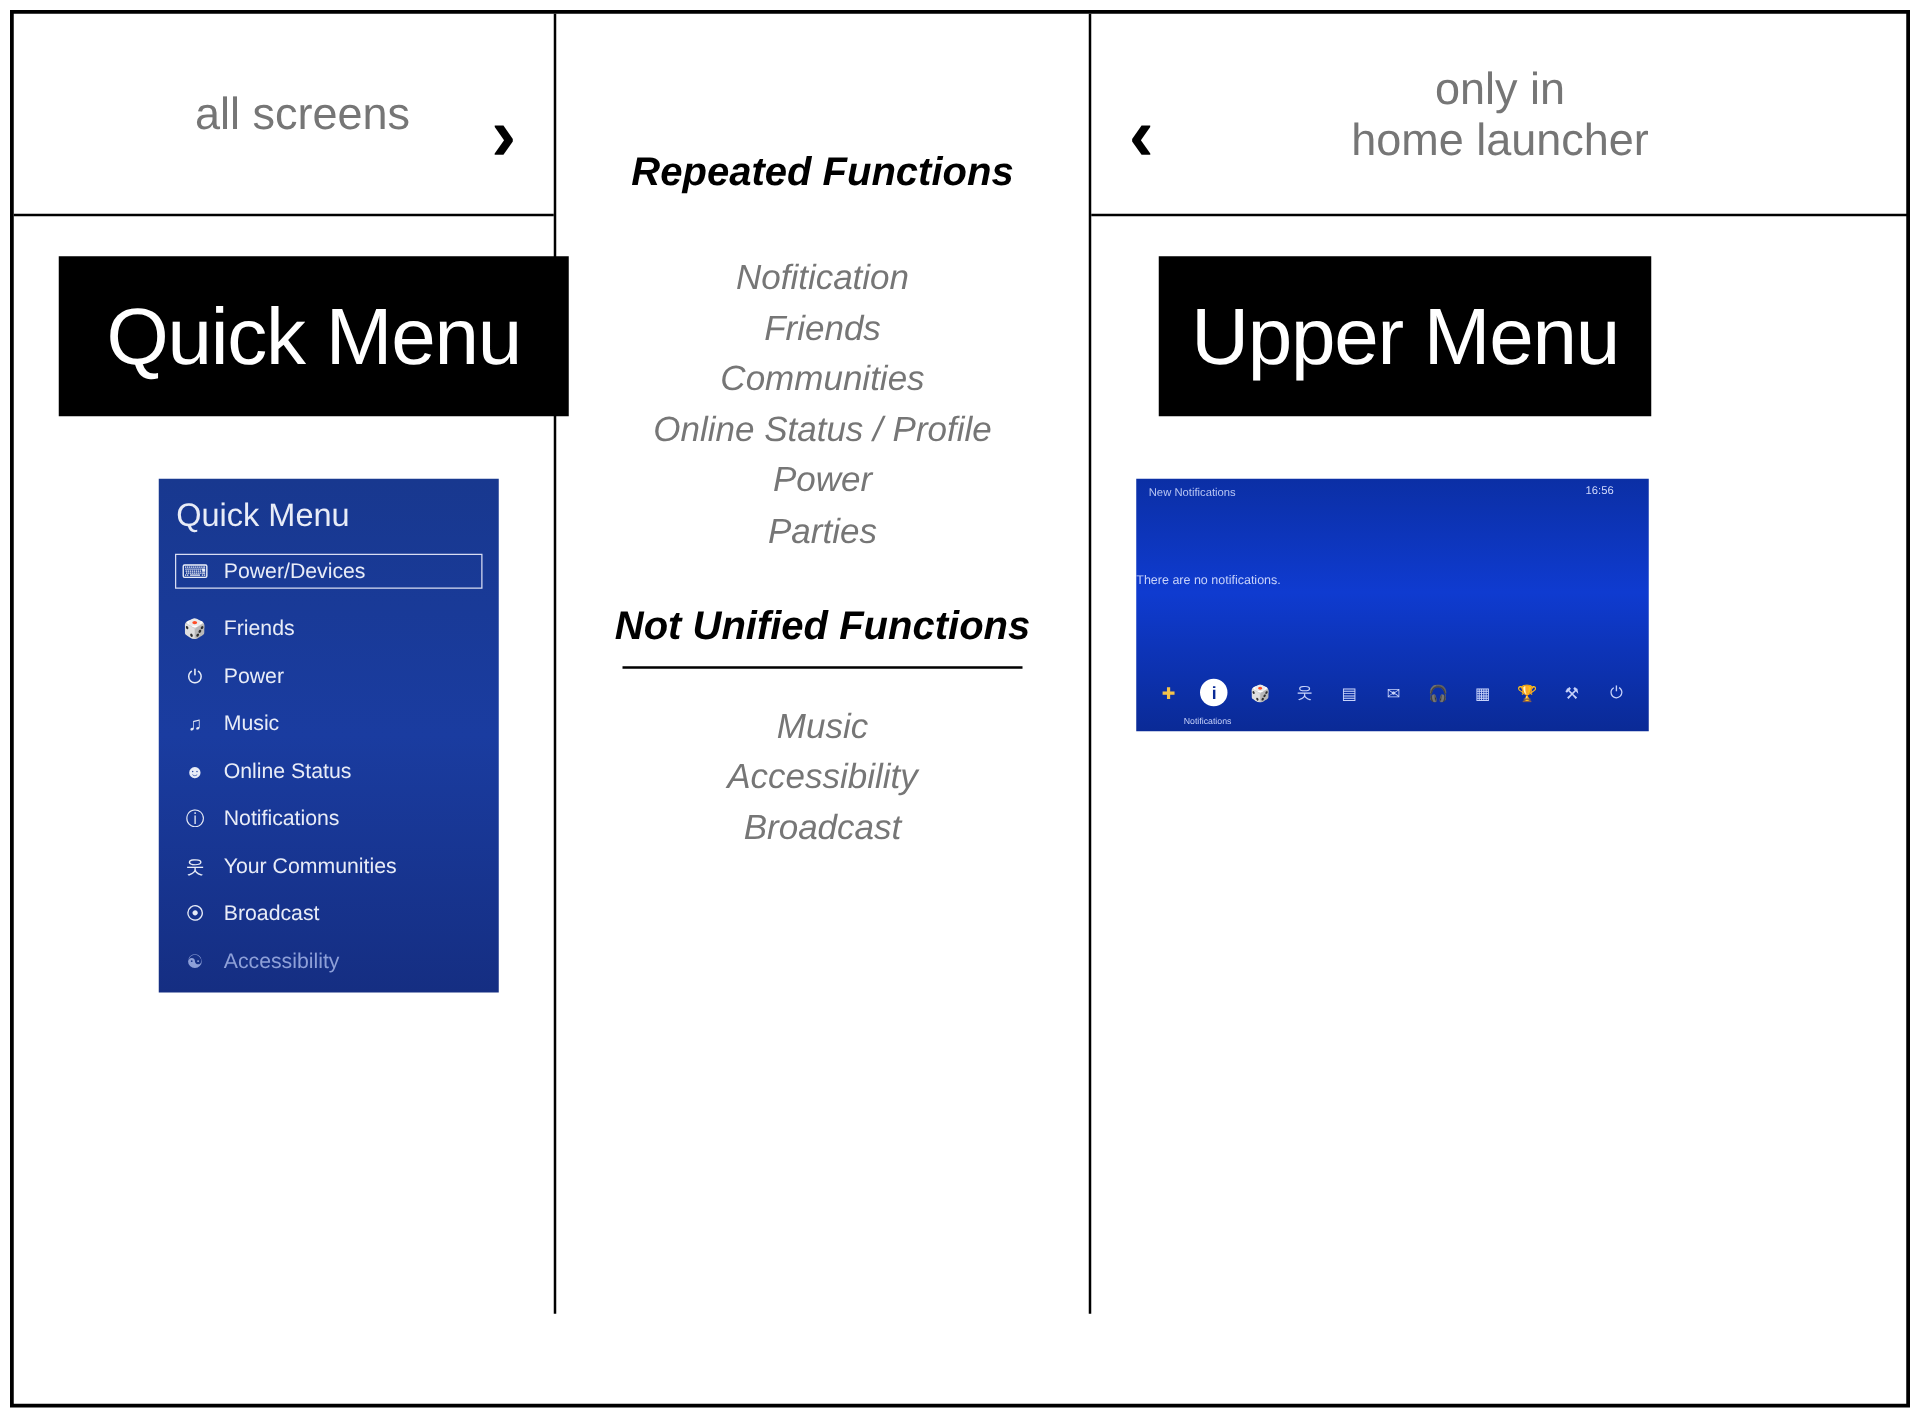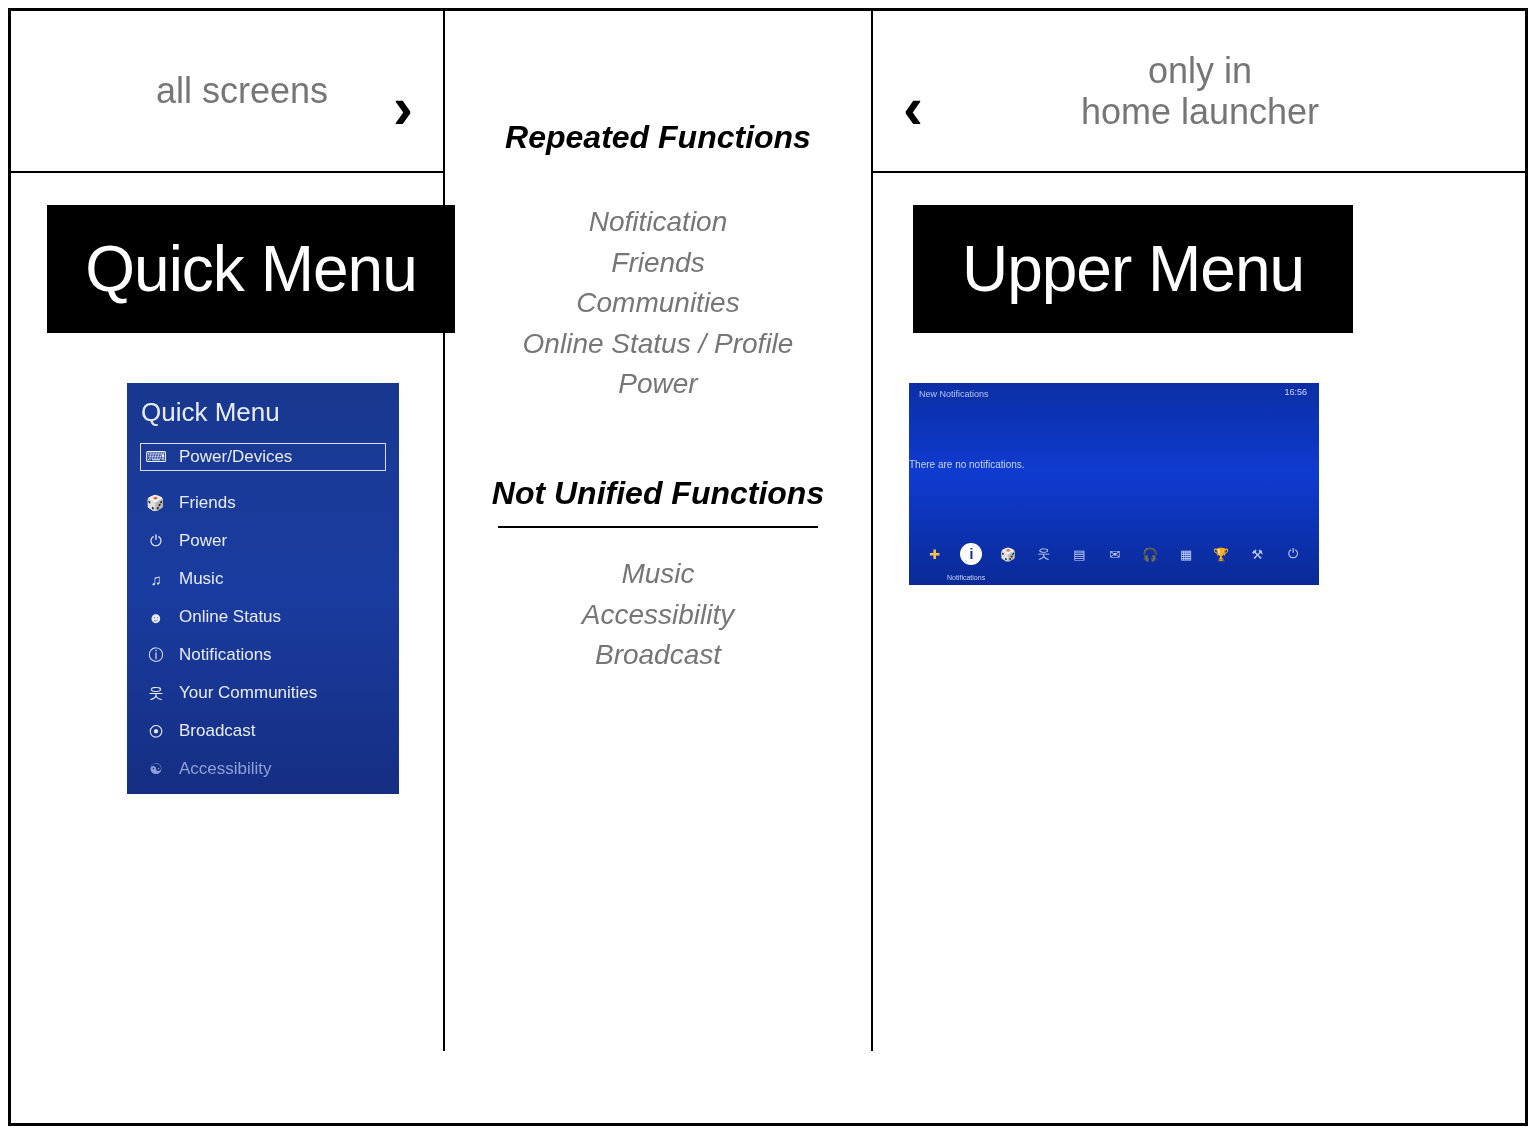--- a/index.html
+++ b/index.html
@@ -64,21 +64,21 @@
     font-weight: 500;
     letter-spacing: -1px;
     display: flex;
     align-items: center;
     justify-content: center;
     height: 128px;
     margin-top: 34px;
     white-space: nowrap;
   }
   .big-bar.left  { width: 408px; margin-left: 6px; }
-  .big-bar.right { width: 440px; margin-left: 40px; }
+  .big-bar.right { width: 394px; margin-left: 54px; }
 
   
   .center-heading {
     color: #000;
     font-size: 32px;
     font-weight: 700;
     text-align: center;
   }
   .center-top .center-heading { padding-top: 108px; }
   .center-list {
@@ -87,21 +87,21 @@
     font-size: 28px;
     font-weight: 500;
     line-height: 1.45;
     margin-top: 46px;
   }
   .center-sep {
     width: 320px;
     margin: 14px auto 26px;
     border-top: 2px solid #000;
   }
-  .center-block2 { margin-top: 70px; }
+  .center-block2 { margin-top: 36px; }
 
   
   .qm {
     width: 272px;
     margin: 50px 0 0 86px;
     background: linear-gradient(180deg,#18388f 0%, #1a3ca0 50%, #152e82 100%);
     color: #e8ecf7;
     font-weight: 300;
     padding: 14px 0 6px 0;
   }
@@ -137,21 +137,21 @@
     margin: 50px 0 0 36px;
     background: linear-gradient(180deg,#0b2fa5 0%, #0f3bd0 45%, #0a2a96 100%);
     color: #dbe3ff;
     position: relative;
     font-size: 10px;
   }
   .um-top {
     position:absolute; top:6px; left:10px; font-size:9px; color:#b9c6f3;
   }
   .um-clock {
-    position:absolute; top:4px; right:12px; font-size:9px; color:#cfd8fb;
+    position:absolute; top:4px; right:28px; font-size:9px; color:#cfd8fb;
   }
   .um-msg {
     position:absolute; top:76px; left:0; right:0; text-align:left;
     font-size:10px; color:#c7d2fa;
   }
   .um-row {
     position:absolute; bottom:20px; left:0; right:0;
     display:flex; align-items:center; justify-content:space-around;
     padding: 0 8px;
   }
@@ -229,20 +229,21 @@
 
   <div class="col col-center">
     <div class="center-top">
       <div class="center-heading">Repeated Functions</div>
       <div class="center-list" id="center-list1">
           <div>Nofitication</div>
           <div>Friends</div>
           <div>Communities</div>
           <div>Online Status / Profile</div>
           <div>Power</div>
+          <div>Parties</div>
         </div>
     </div>
     <div class="center-block2">
       <div class="center-heading">Not Unified Functions</div>
       <div class="center-sep"></div>
       <div class="center-list" style="margin-top:0" id="center-list2">
           <div>Music</div>
           <div>Accessibility</div>
           <div>Broadcast</div>
         </div>

